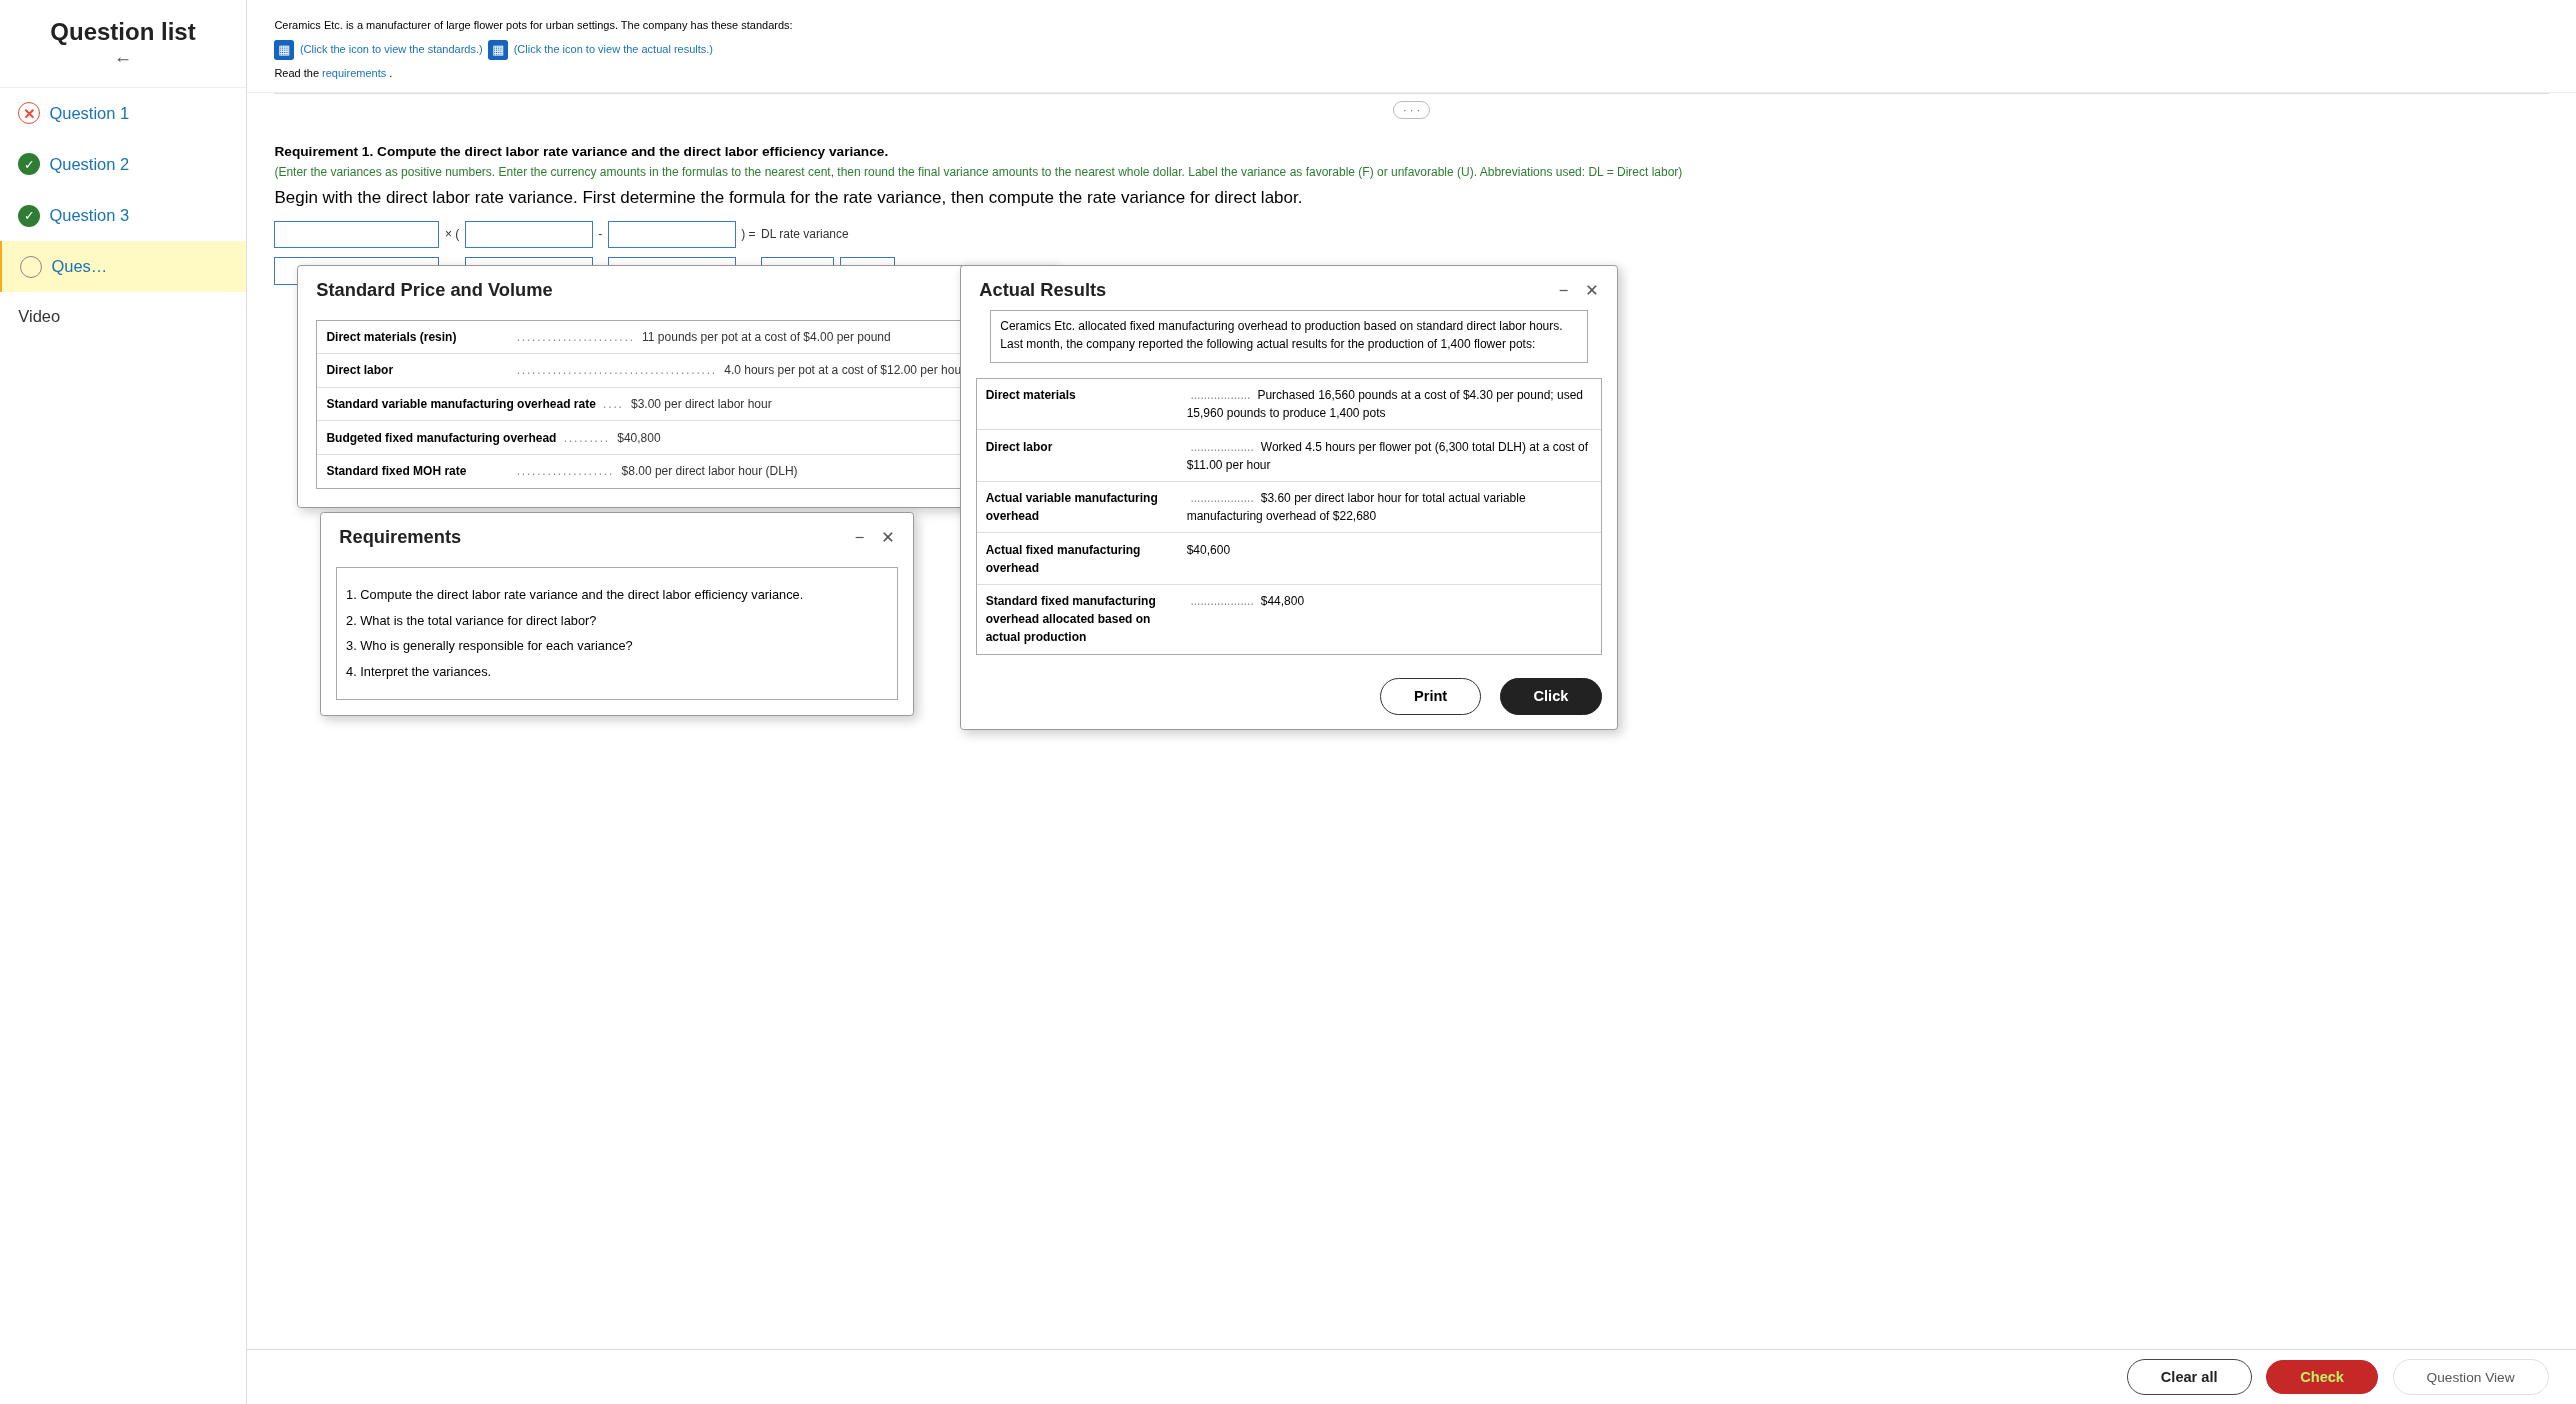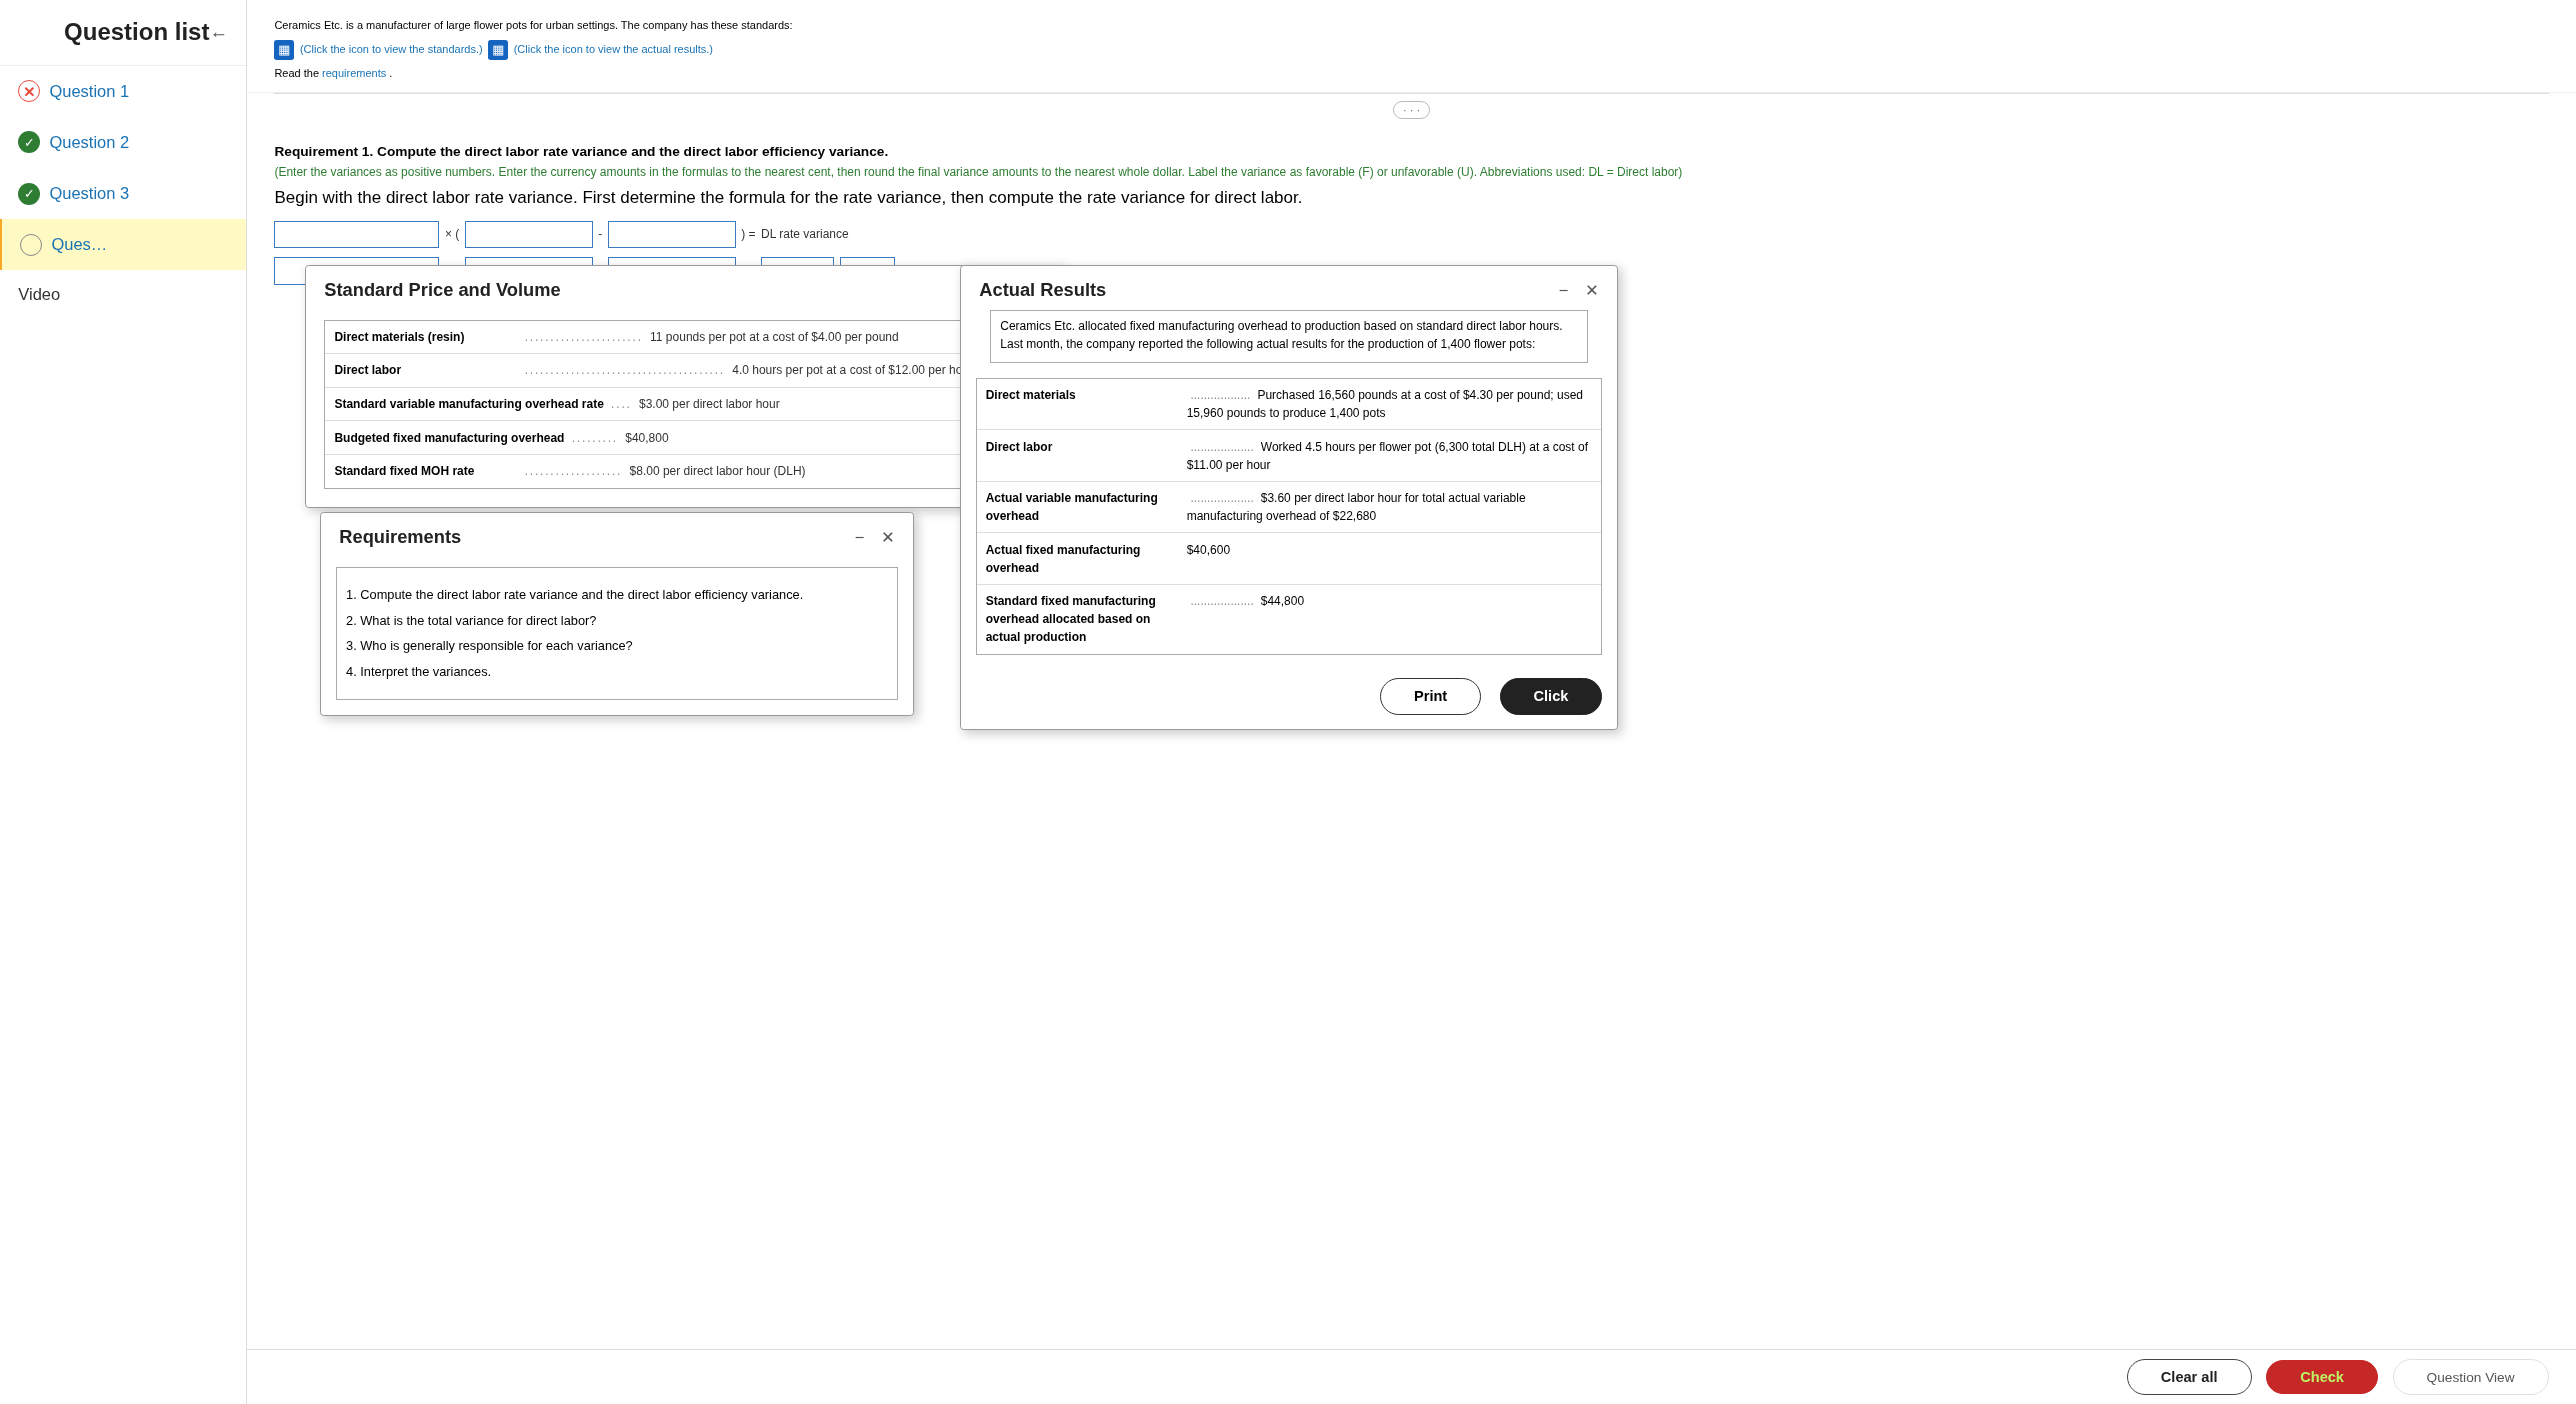--- a/index.html
+++ b/index.html
@@ -19,23 +19,24 @@
       top: 0; left: 0;
       width: 247px;
       height: 1404px;
       background: #fff;
       border-right: 0.9px solid #ddd;
       padding: 18.3px 0;
     }
     .sidebar-title-row {
       display: flex;
       align-items: center;
-      justify-content: flex-end;
+      justify-content: flex-start;
       padding: 0 18.3px 18.3px 18.3px;
       border-bottom: 0.9px solid #eee;
+      flex-direction: column;
     }
     .sidebar-title {
       font-size: 24px;
       font-weight: bold;
       color: #222;
     }
     .sidebar-collapse-btn {
       font-size: 18.3px;
       cursor: pointer;
       color: #555;
@@ -184,21 +185,21 @@
       border-radius: 11px;
       padding: 1.8px 9.1px;
       font-size: 11px;
       color: #666;
     }
 
     
     .modal-standard {
       position: absolute;
       top: 265px;
-      left: 58px;
+      left: 50px;
       width: 759px;
       background: #fff;
       border: 0.9px solid #999;
       border-radius: 3.7px;
       box-shadow: 3.7px 3.7px 11px rgba(0,0,0,0.2);
       z-index: 100;
     }
     .modal-header {
       display: flex;
       align-items: center;

